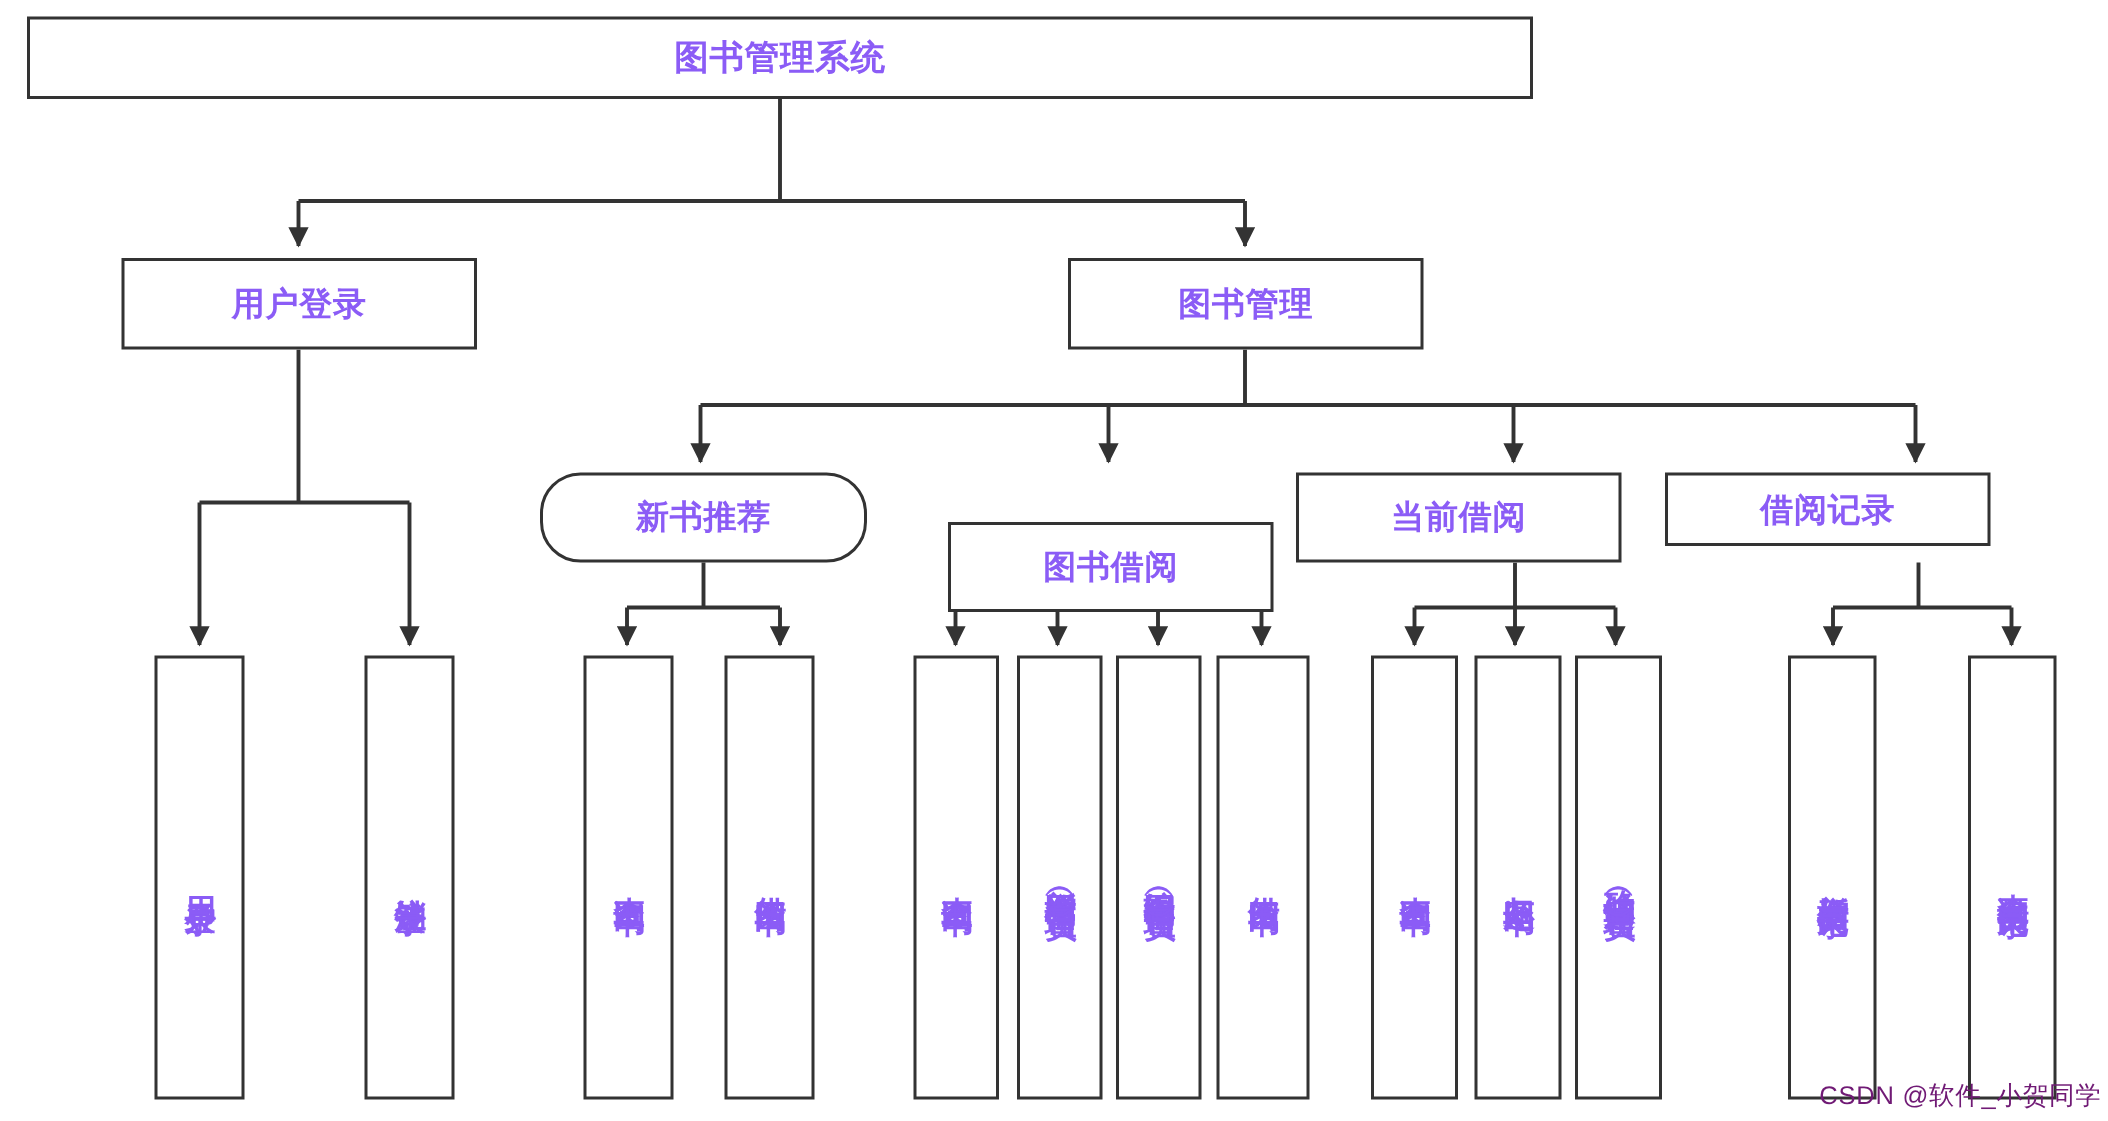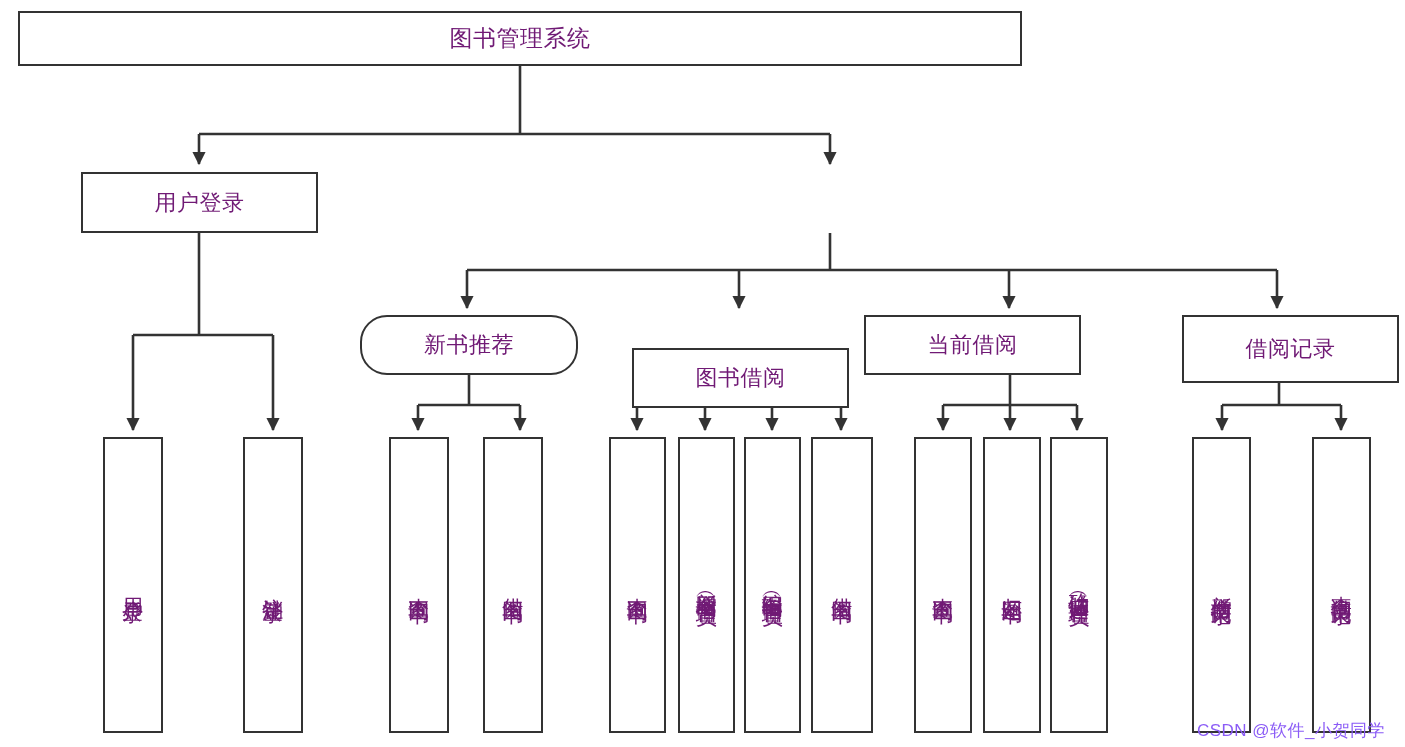--- a/index.html
+++ b/index.html
@@ -33,47 +33,48 @@
     border: 2.5px solid #333333;
     background: #ffffff;
     display: flex;
     align-items: center;
     justify-content: center;
     z-index: 2;
   }
   .node .label {
     font-size: 22px;
     line-height: 1.15;
-    color: #701a75;
+    color: #8b5cf6;
     letter-spacing: 0.5px;
     white-space: nowrap;
     text-align: left;
+    font-weight: bold;
   }
   .node.vert {
     align-items: center;
     justify-content: center;
   }
   .node.vert .label {
     writing-mode: vertical-rl;
     text-orientation: upright;
     font-size: 21px;
     line-height: 1.30;
     letter-spacing: 2px;
     white-space: nowrap;
     max-height: 100%;
   }
   .node.root .label {
     font-size: 23px;
   }
   #watermark {
     position: absolute;
-    right: 20px;
+    right: 4px;
     bottom: 5px;
     font-size: 17px;
-    color: #8b5cf6;
+    color: #701a75;
     letter-spacing: 0.5px;
     z-index: 5;
     white-space: nowrap;
   }
 </style>
 </head>
 <body>
 
 <div id="canvas">
 
@@ -127,31 +128,34 @@
     </g>
   </svg>
 
   <div class="node root" style="left:18px; top:11px; width:1004px; height:55px;">
     <span class="label">图书管理系统</span>
   </div>
 
   <div class="node" style="left:81px; top:172px; width:237px; height:61px;">
     <span class="label">用户登录</span>
   </div>
+  <div class="node" style="left:712px; top:172px; width:237px; height:61px;">
+    <span class="label">图书管理</span>
+  </div>
 
   <div class="node" style="left:360px; top:315px; width:218px; height:60px;border-radius:27px;">
     <span class="label">新书推荐</span>
   </div>
   <div class="node" style="left:632px; top:315px; width:217px; height:60px;margin-top:33px;">
     <span class="label">图书借阅</span>
   </div>
   <div class="node" style="left:864px; top:315px; width:217px; height:60px;">
     <span class="label">当前借阅</span>
   </div>
-  <div class="node" style="left:1182px; top:315px; width:217px; height:68px;">
+  <div class="node" style="left:1110px; top:315px; width:217px; height:49px;">
     <span class="label">借阅记录</span>
   </div>
 
   <div class="node vert" style="left:103px; top:437px; width:60px; height:296px;">
     <span class="label">用户登录</span>
   </div>
   <div class="node vert" style="left:243px; top:437px; width:60px; height:296px;">
     <span class="label">注销登录</span>
   </div>
 

